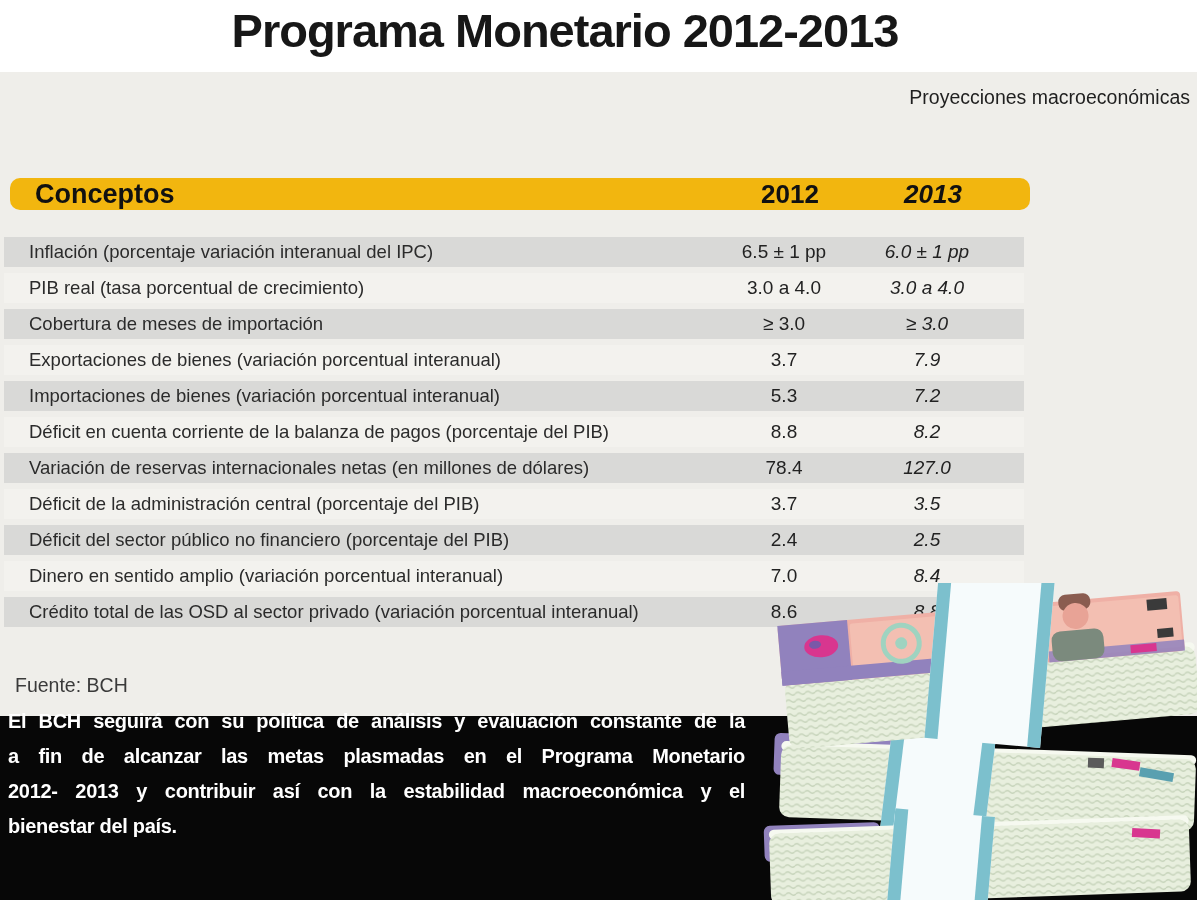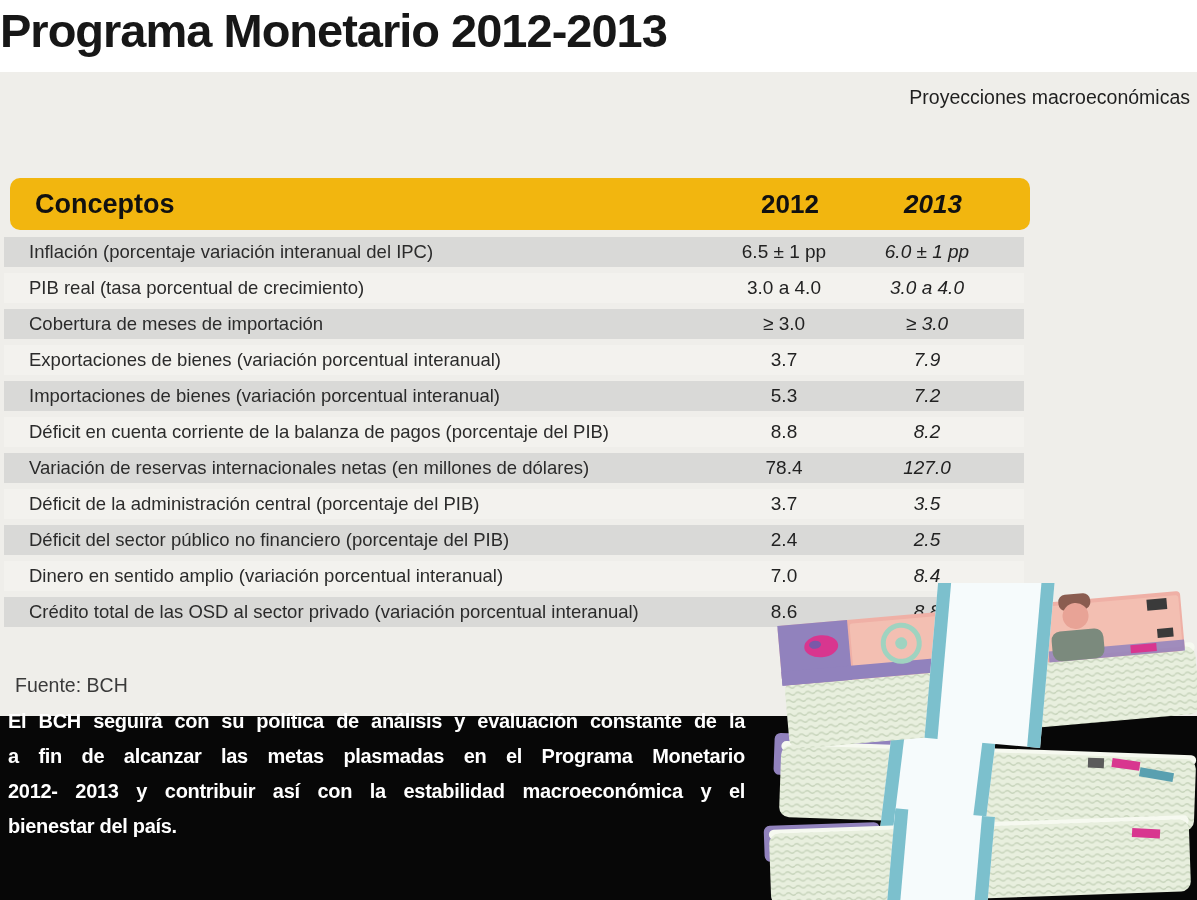--- a/index.html
+++ b/index.html
@@ -2,30 +2,30 @@
 <html><head>
 <meta charset="utf-8">
 <style>
   html,body{margin:0;padding:0;background:#ffffff;}
   .stage{
     position:relative; width:1197px; height:900px; overflow:hidden;
     background:#efeeea; font-family:"Liberation Sans", sans-serif;
   }
   .top-band{position:absolute;left:0;top:0;width:1197px;height:72px;background:#ffffff;}
   .main-title{
-    position:absolute;left:0;top:0;width:1130px;text-align:left;
+    position:absolute;left:0;top:0;width:1130px;text-align:center;
     font-size:47px;font-weight:bold;color:#171717;letter-spacing:-1px;line-height:62px;
     font-family:"Liberation Sans", sans-serif;
   }
   .subtitle{
     position:absolute;top:86px;right:7px;font-size:19.5px;color:#1f1f1f;
   }
   
   .thead{
-    position:absolute;left:10px;top:178px;width:1020px;height:52px;
+    position:absolute;left:10px;top:178px;width:1020px;height:32px;
     background:#f2b60f;border-radius:10px;display:flex;align-items:center;
   }
   .thead .cell-concept{font-size:27px;font-weight:bold;color:#111;}
   .thead .cell-val{font-size:26px;font-weight:bold;color:#111;}
   .cell-concept{flex:0 0 725px;box-sizing:border-box;padding-left:25px;white-space:nowrap;overflow:visible;}
   .cell-v12{flex:0 0 110px;text-align:center;}
   .cell-v13{flex:0 0 176px;text-align:center;font-style:italic;}
   
   .trows{position:absolute;left:4px;top:237px;width:1020px;}
   .trow{

